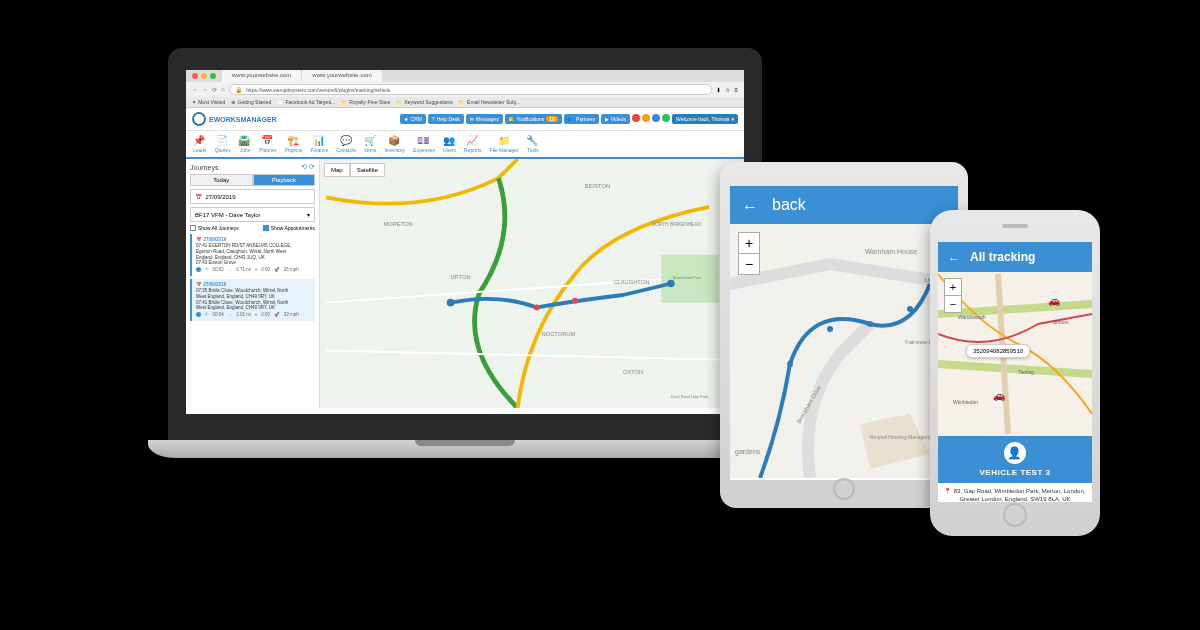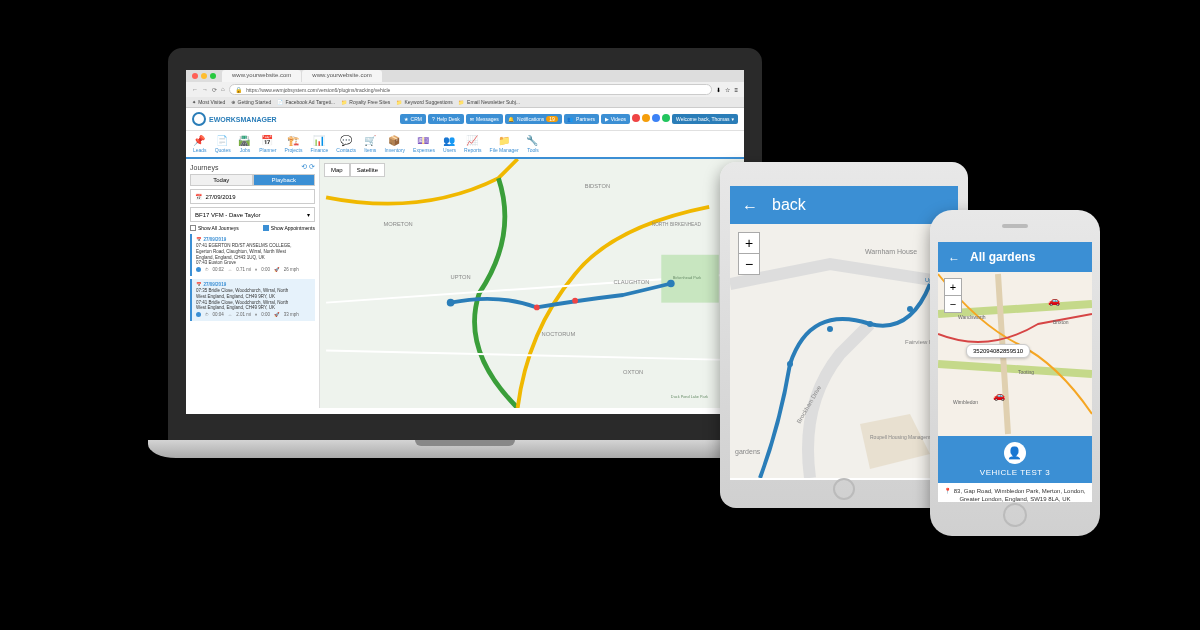--- a/index.html
+++ b/index.html
@@ -80,21 +80,21 @@
 .phone::before { content:''; position:absolute; top: 14px; left: 50%; transform: translateX(-50%); width: 26px; height: 4px; background: #bbb; border-radius: 3px; }
 .phone::after { content:''; position:absolute; bottom: 9px; left: 50%; transform: translateX(-50%); width: 20px; height: 20px; border: 2px solid #bbb; border-radius: 50%; }
 .phone-screen { width: 100%; height: 100%; background: #fff; overflow: hidden; display: flex; flex-direction: column; }
 .phone-header { background: #3b8fd4; color: #fff; padding: 8px 10px; display: flex; align-items: center; gap: 10px; font-size: 12px; font-weight: bold; }
 .phone-map { flex: 1; position: relative; background: #f5f0e8; }
 .phone-map .zoom-ctrl { top: 6px; left: 6px; width: 18px; }
 .phone-map .zoom-ctrl div { font-size: 11px; }
 .marker-label { position: absolute; background: #fff; border: 1px solid #ccc; padding: 3px 6px; font-size: 6px; border-radius: 6px; box-shadow: 0 1px 3px rgba(0,0,0,.2); }
 .phone-footer { background: #3b8fd4; color: #fff; text-align: center; padding: 6px 4px; }
 .avatar-circle { width: 22px; height: 22px; background: #fff; border-radius: 50%; margin: 0 auto 4px; display: flex; align-items: center; justify-content: center; color: #3b8fd4; font-size: 12px; }
-.vehicle-name { font-size: 8px; font-weight: normal; letter-spacing: .5px; }
+.vehicle-name { font-size: 8px; font-weight: bold; letter-spacing: .5px; }
 .phone-addr { background: #fff; color: #333; font-size: 6px; padding: 5px 4px; text-align: center; line-height: 1.3; }
 </style>
 </head>
 <body>
 
 <div class="laptop">
   <div class="laptop-screen">
 
     <div class="browser-chrome">
       <div class="tab-bar">
@@ -328,21 +328,21 @@
         <text x="140" y="215" font-size="5" fill="#888">Roupell Housing Management</text>
       </svg>
     </div>
   </div>
 </div>
 
 <div class="phone">
   <div class="phone-screen">
     <div class="phone-header">
       <span>←</span>
-      <span>All gardens</span>
+      <span>All tracking</span>
     </div>
     <div class="phone-map">
       <div class="zoom-ctrl">
         <div>+</div>
         <div>−</div>
       </div>
       <svg width="100%" height="100%" viewBox="0 0 154 160">
         <rect width="154" height="160" fill="#f5f0e8"></rect>
         <path d="M0,40 L154,30" stroke="#c5d98a" stroke-width="8"></path>
         <path d="M0,90 L154,100" stroke="#c5d98a" stroke-width="8"></path>

